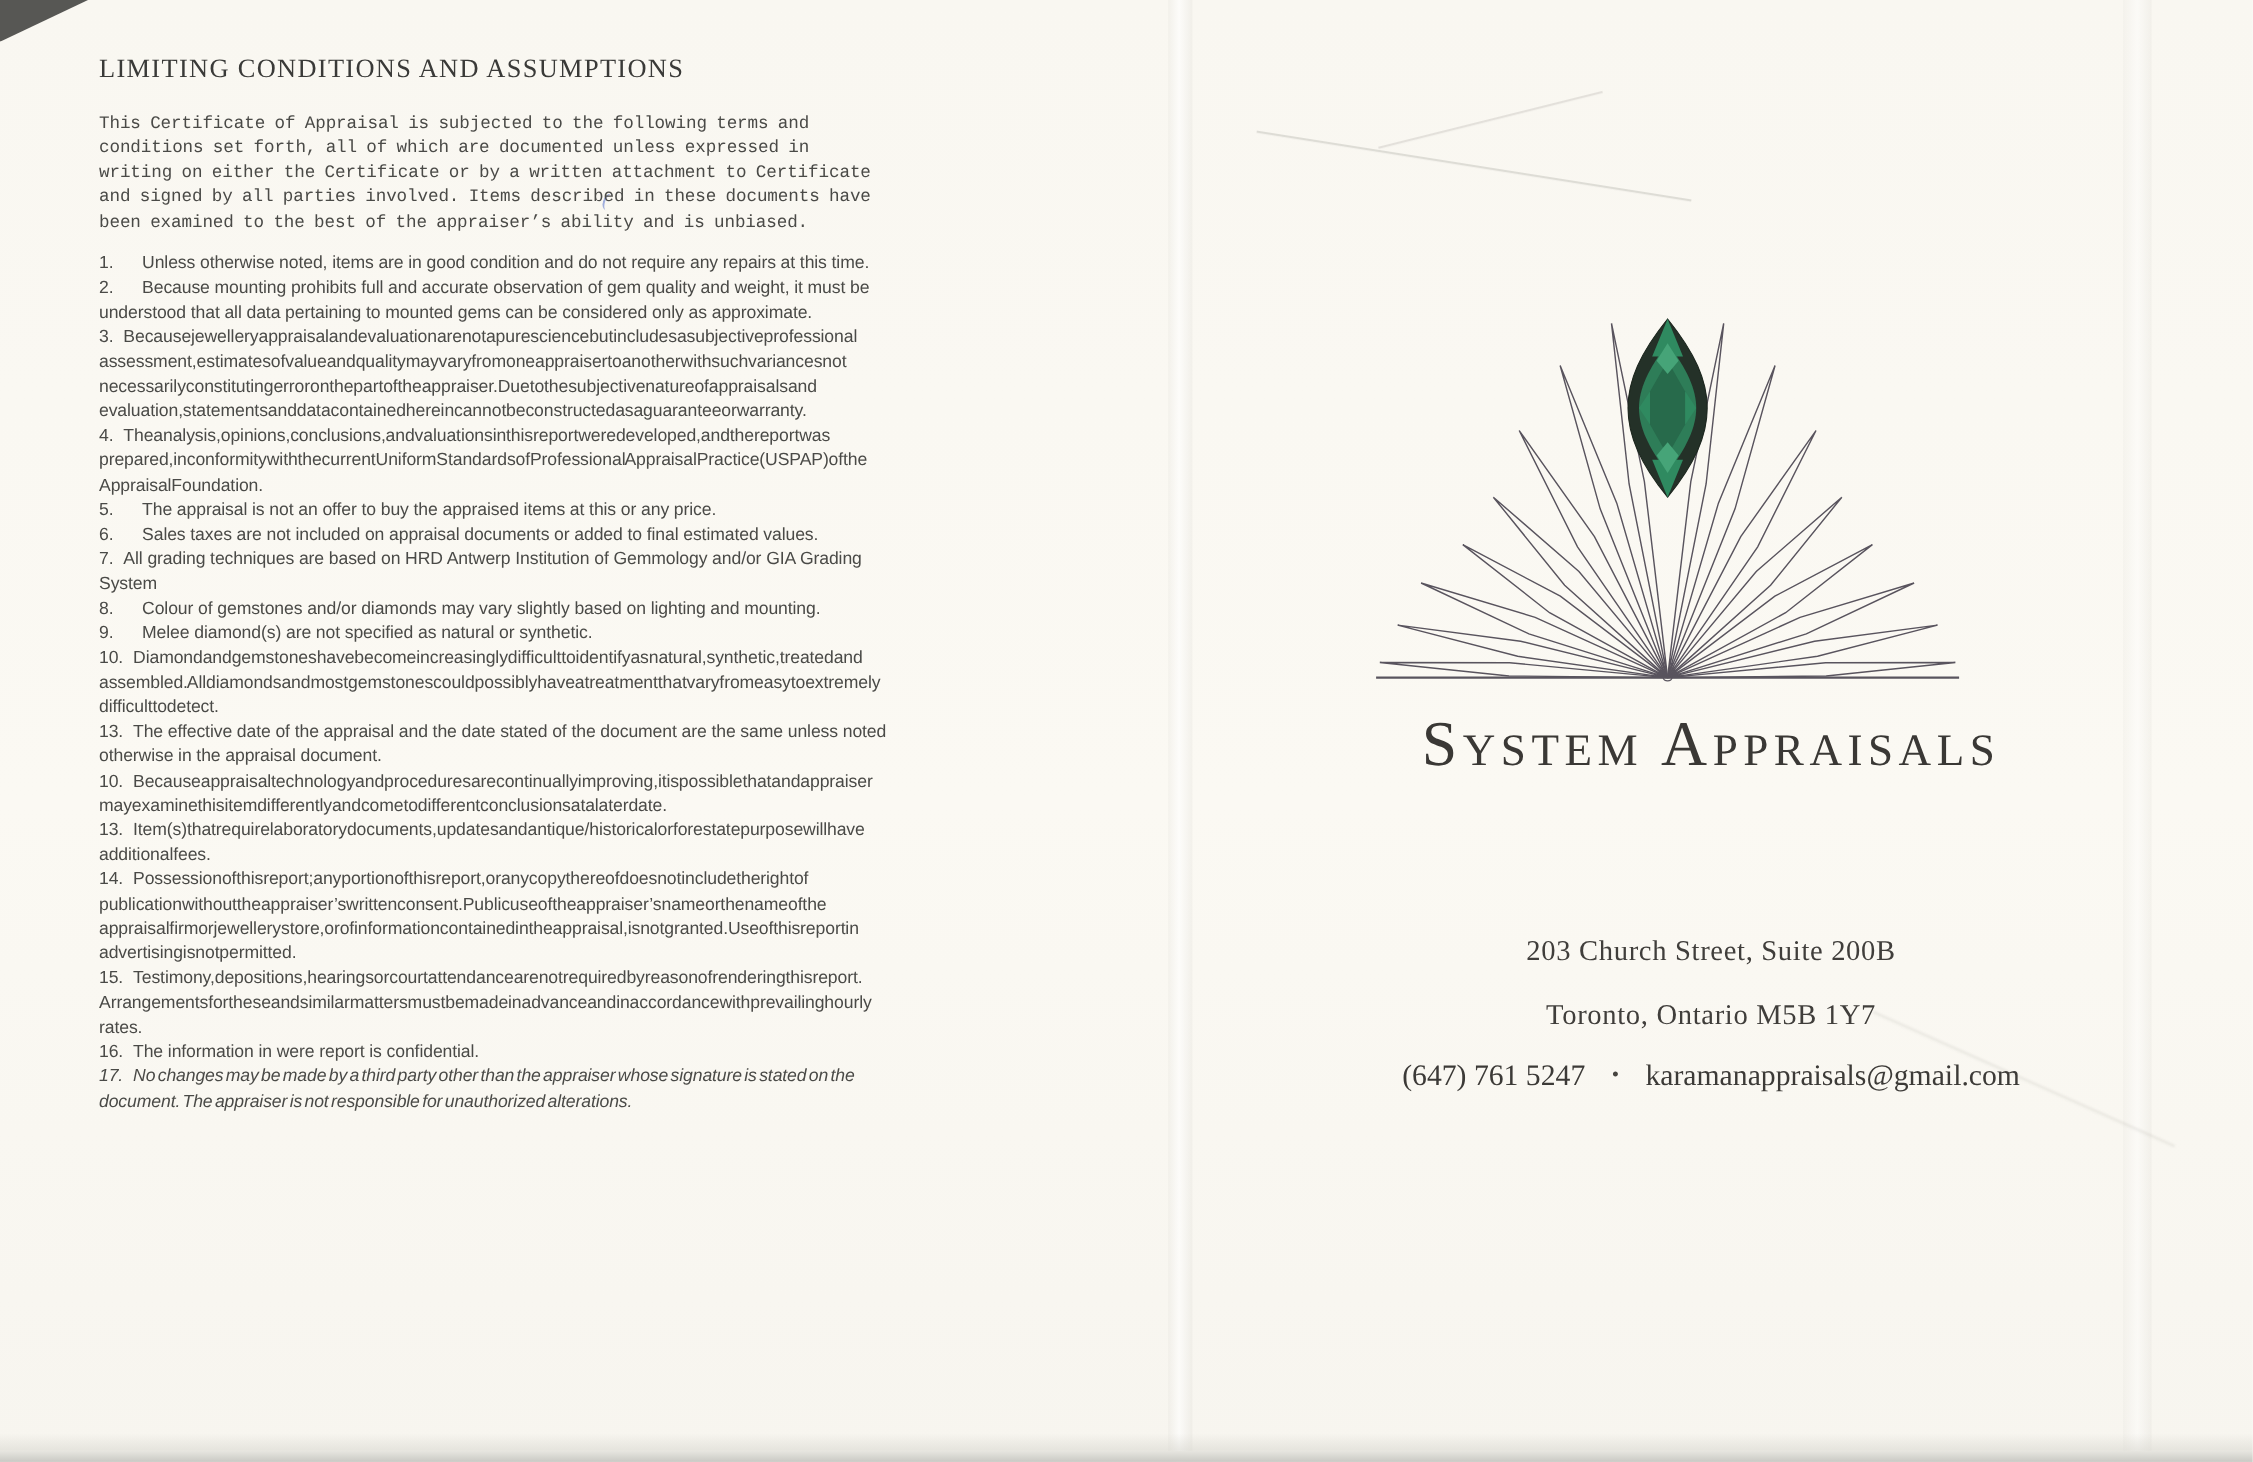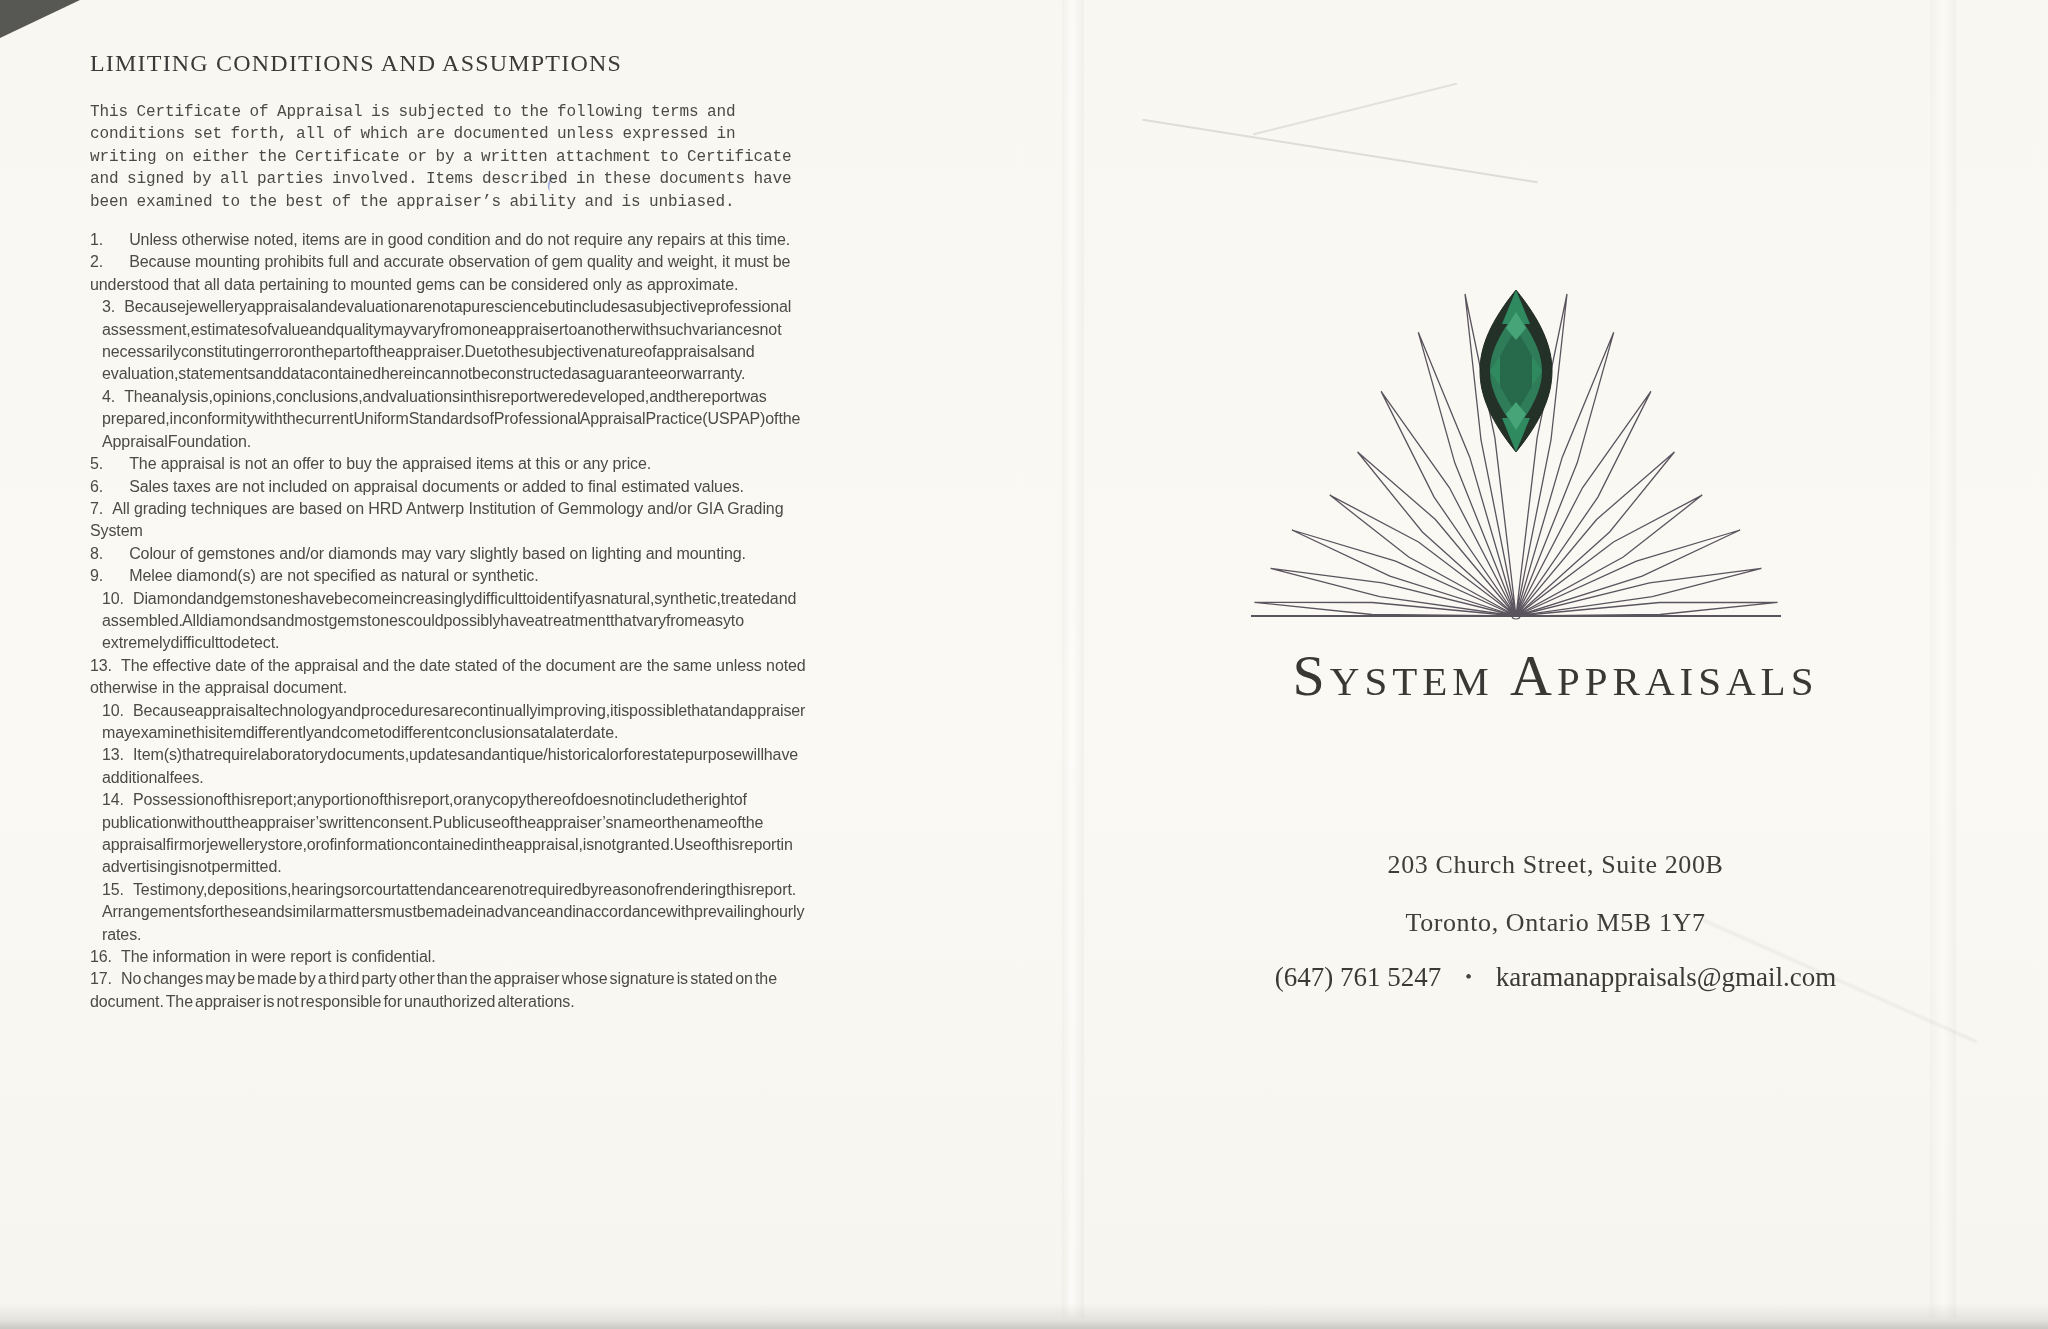--- a/index.html
+++ b/index.html
@@ -31,22 +31,22 @@
   
   .left-col{position:absolute;left:90px;top:50px;width:716px;color:#4a4a47;}
   .doc-title{
     font-family:"Liberation Serif",serif;font-size:24px;font-weight:normal;
     letter-spacing:1.2px;color:#3a3a38;margin:0 0 24px 0;}
   .intro{font-size:16px;line-height:22.4px;margin:0 0 16px 0;word-spacing:-1px;letter-spacing:-.1px;font-family:Liberation Mono, monospace;}
   .cond-item{margin:0;font-size:16px;line-height:22.4px;letter-spacing:-.1px;}
   .cond-item .num{display:inline-block;}
   .cond-item.gap-wide .num{margin-right:26px;}
   .cond-item.gap-def .num{margin-right:9px;}
-  .cond-item.tight{word-spacing:-4.4px;margin-left:12px;}
-  .cond-item.semi{word-spacing:-2.2px;}
+  .cond-item.tight{word-spacing:-4.4px;}
+  .cond-item.semi{word-spacing:-2.2px;font-style:italic;}
   
   .right-col{position:absolute;left:1063px;top:0;width:985px;height:1329px;}
   .logo-svg{position:absolute;left:133px;top:266px;}
   .brand-name{
     position:absolute;left:0;top:642px;width:985px;text-align:center;
     font-family:"Liberation Serif",serif;font-variant:small-caps;
     font-size:58px;letter-spacing:5px;color:#3a3835;}
   .addr{position:absolute;left:0;width:985px;text-align:center;
     font-family:"Liberation Serif",serif;font-size:26px;letter-spacing:.6px;color:#403e3b;}
   .addr1{top:850px;}

